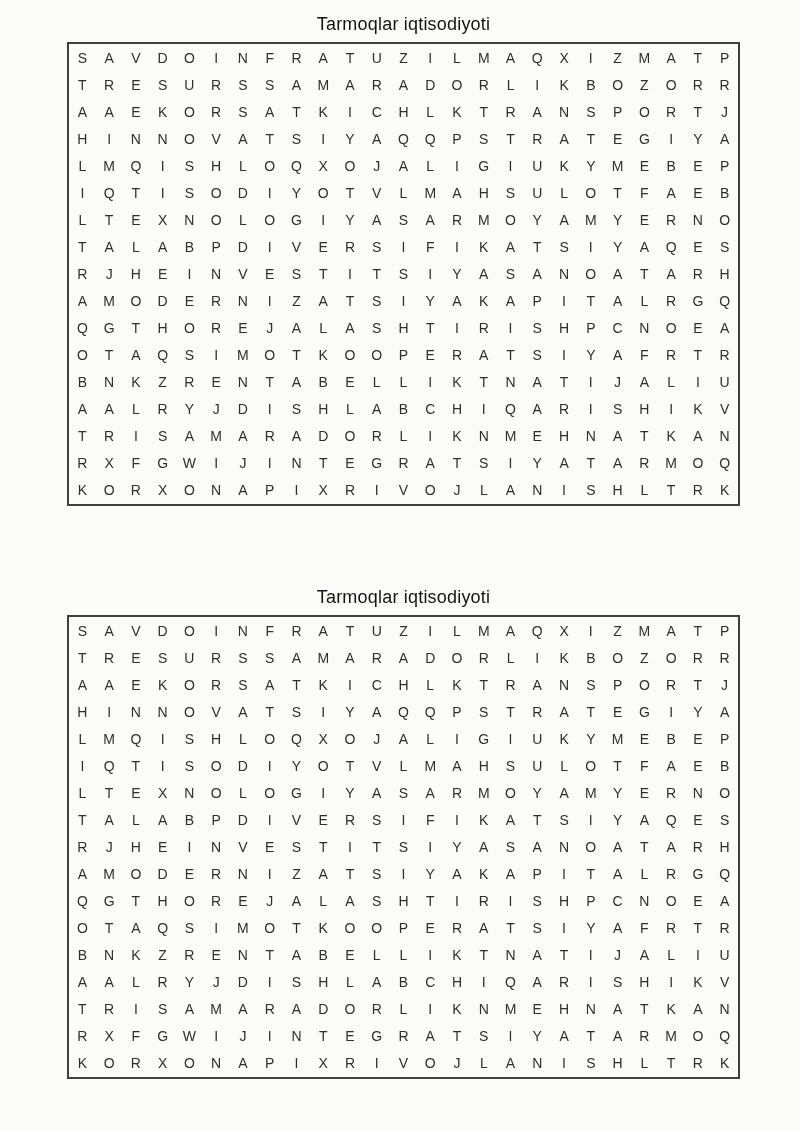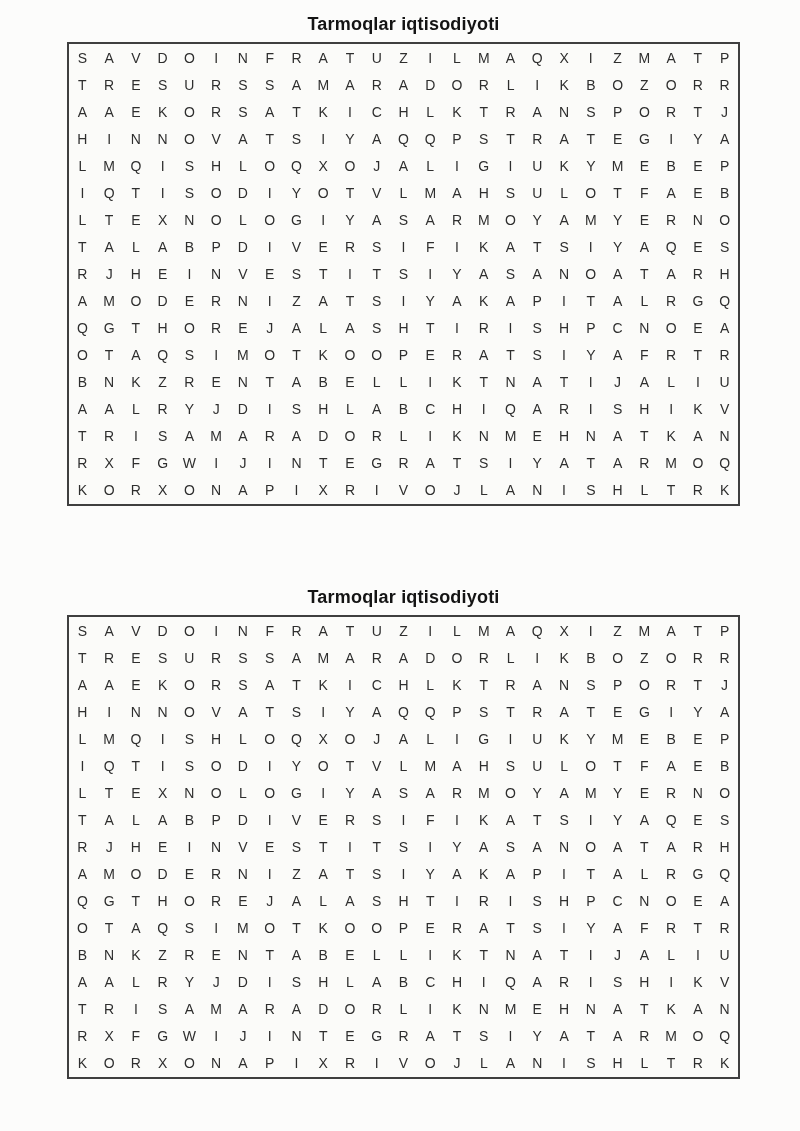--- a/index.html
+++ b/index.html
@@ -20,21 +20,21 @@
     width: 673px;
   }
   .puzzle-1 { top: 13px; }
   .puzzle-2 { top: 586px; }
   .puzzle-title {
     margin: 0 0 7px 0;
     height: 22px;
     line-height: 22px;
     text-align: center;
     font-size: 18px;
-    font-weight: 700;
+    font-weight: 400;
     color: var(--title-color, #141414);
     letter-spacing: 0.2px;
   }
   .grid {
     box-sizing: border-box;
     width: 100%;
     height: 464px;
     border: 2px solid var(--border-color, #3f3f3f);
     background: var(--grid-bg, #fbfbf9);
     display: grid;

